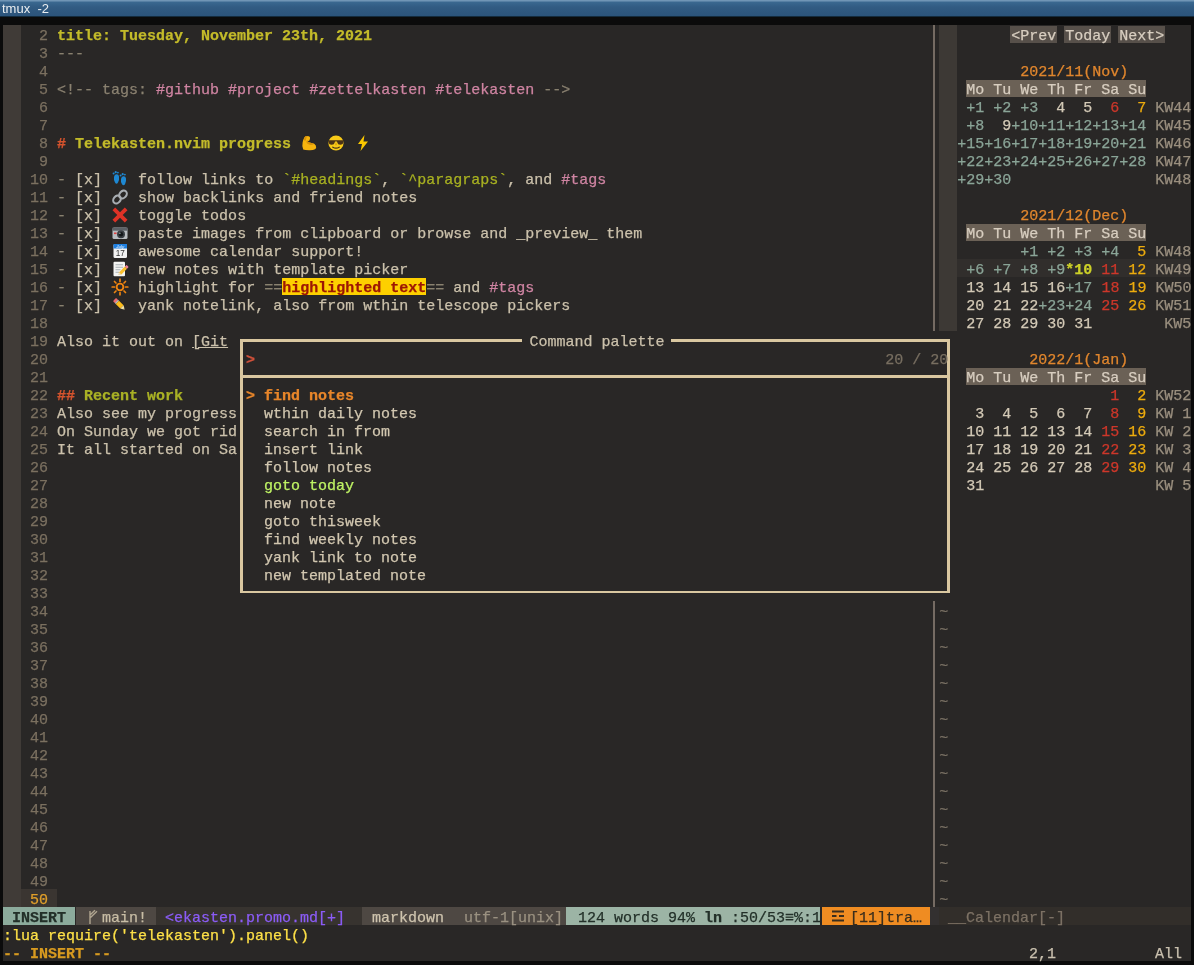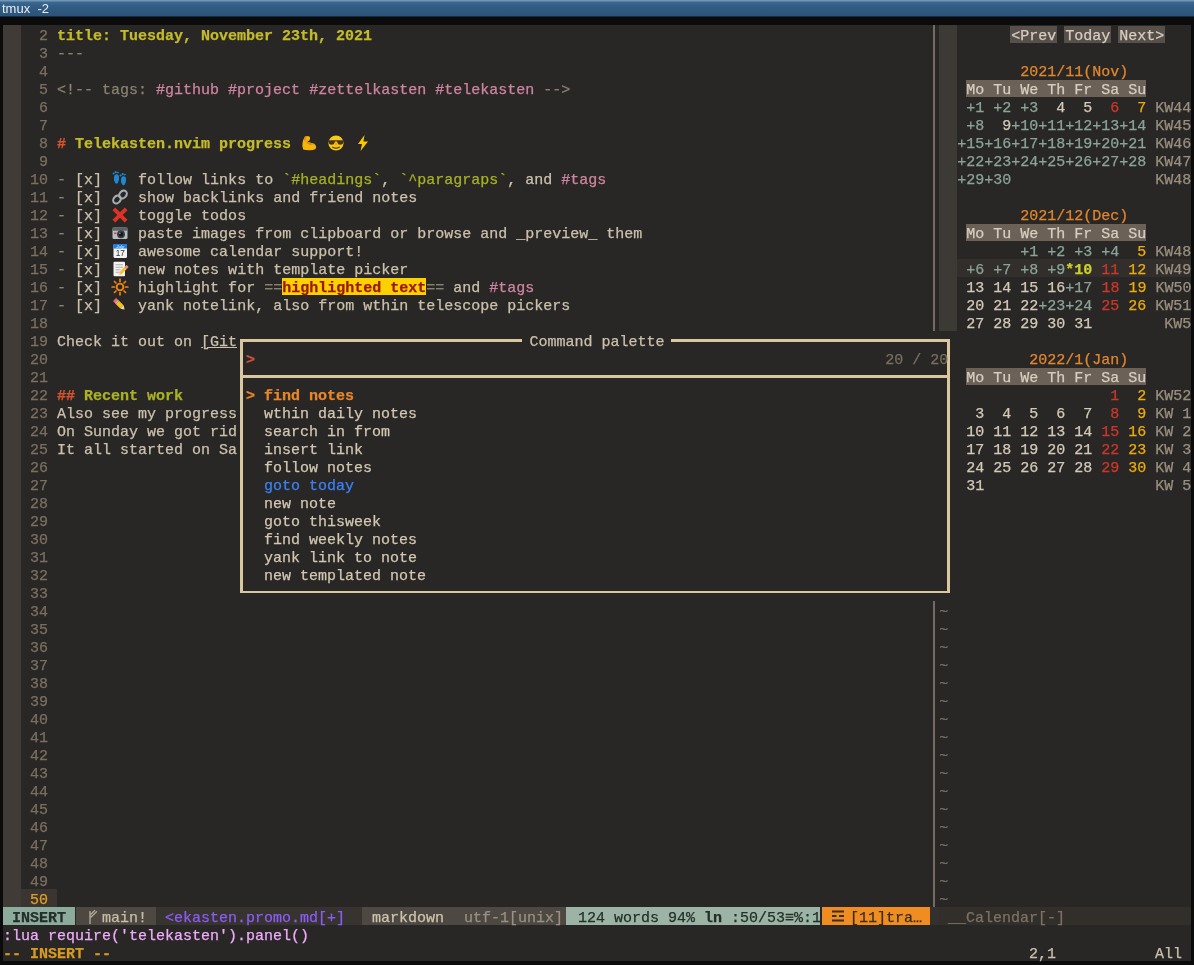--- a/index.html
+++ b/index.html
@@ -49,21 +49,21 @@
 <div class="r" style="top:126px">&nbsp;&nbsp;&nbsp;&nbsp;<span class="" style="color:#7b7060">9</span>&nbsp;&nbsp;&nbsp;&nbsp;&nbsp;&nbsp;&nbsp;&nbsp;&nbsp;&nbsp;&nbsp;&nbsp;&nbsp;&nbsp;&nbsp;&nbsp;&nbsp;&nbsp;&nbsp;&nbsp;&nbsp;&nbsp;&nbsp;&nbsp;&nbsp;&nbsp;&nbsp;&nbsp;&nbsp;&nbsp;&nbsp;&nbsp;&nbsp;&nbsp;&nbsp;&nbsp;&nbsp;&nbsp;&nbsp;&nbsp;&nbsp;&nbsp;&nbsp;&nbsp;&nbsp;&nbsp;&nbsp;&nbsp;&nbsp;&nbsp;&nbsp;&nbsp;&nbsp;&nbsp;&nbsp;&nbsp;&nbsp;&nbsp;&nbsp;&nbsp;&nbsp;&nbsp;&nbsp;&nbsp;&nbsp;&nbsp;&nbsp;&nbsp;&nbsp;&nbsp;&nbsp;&nbsp;&nbsp;&nbsp;&nbsp;&nbsp;&nbsp;&nbsp;&nbsp;&nbsp;&nbsp;&nbsp;&nbsp;&nbsp;&nbsp;&nbsp;&nbsp;&nbsp;&nbsp;&nbsp;&nbsp;&nbsp;&nbsp;&nbsp;&nbsp;&nbsp;&nbsp;&nbsp;&nbsp;&nbsp;&nbsp;<span class="" style="color:#8aa497">+22+23+24+25+26+27+28</span>&nbsp;<span class="" style="color:#9a8f7f">KW47</span></div>
 <div class="r" style="top:144px">&nbsp;&nbsp;&nbsp;<span class="" style="color:#7b7060">10</span>&nbsp;<span class="" style="color:#8a8170">-</span>&nbsp;<span class="" style="color:#cbc1ab">[x]</span>&nbsp;&nbsp;&nbsp;&nbsp;<span class="" style="color:#cbc1ab">follow links to </span><span class="" style="color:#a8b121">`#headings`</span><span class="" style="color:#cbc1ab">, </span><span class="" style="color:#a8b121">`^paragraps`</span><span class="" style="color:#cbc1ab">, and </span><span class="" style="color:#cf84a2">#tags</span>&nbsp;&nbsp;&nbsp;&nbsp;&nbsp;&nbsp;&nbsp;&nbsp;&nbsp;&nbsp;&nbsp;&nbsp;&nbsp;&nbsp;&nbsp;&nbsp;&nbsp;&nbsp;&nbsp;&nbsp;&nbsp;&nbsp;&nbsp;&nbsp;&nbsp;&nbsp;&nbsp;&nbsp;&nbsp;&nbsp;&nbsp;&nbsp;&nbsp;&nbsp;&nbsp;&nbsp;&nbsp;&nbsp;&nbsp;<span class="" style="color:#8aa497">+29+30</span>&nbsp;&nbsp;&nbsp;&nbsp;&nbsp;&nbsp;&nbsp;&nbsp;&nbsp;&nbsp;&nbsp;&nbsp;&nbsp;&nbsp;&nbsp;&nbsp;<span class="" style="color:#9a8f7f">KW48</span></div>
 <div class="r" style="top:162px">&nbsp;&nbsp;&nbsp;<span class="" style="color:#7b7060">11</span>&nbsp;<span class="" style="color:#8a8170">-</span>&nbsp;<span class="" style="color:#cbc1ab">[x]</span>&nbsp;&nbsp;&nbsp;&nbsp;<span class="" style="color:#cbc1ab">show backlinks and friend notes</span></div>
 <div class="r" style="top:180px">&nbsp;&nbsp;&nbsp;<span class="" style="color:#7b7060">12</span>&nbsp;<span class="" style="color:#8a8170">-</span>&nbsp;<span class="" style="color:#cbc1ab">[x]</span>&nbsp;&nbsp;&nbsp;&nbsp;<span class="" style="color:#cbc1ab">toggle todos</span>&nbsp;&nbsp;&nbsp;&nbsp;&nbsp;&nbsp;&nbsp;&nbsp;&nbsp;&nbsp;&nbsp;&nbsp;&nbsp;&nbsp;&nbsp;&nbsp;&nbsp;&nbsp;&nbsp;&nbsp;&nbsp;&nbsp;&nbsp;&nbsp;&nbsp;&nbsp;&nbsp;&nbsp;&nbsp;&nbsp;&nbsp;&nbsp;&nbsp;&nbsp;&nbsp;&nbsp;&nbsp;&nbsp;&nbsp;&nbsp;&nbsp;&nbsp;&nbsp;&nbsp;&nbsp;&nbsp;&nbsp;&nbsp;&nbsp;&nbsp;&nbsp;&nbsp;&nbsp;&nbsp;&nbsp;&nbsp;&nbsp;&nbsp;&nbsp;&nbsp;&nbsp;&nbsp;&nbsp;&nbsp;&nbsp;&nbsp;&nbsp;&nbsp;&nbsp;&nbsp;&nbsp;&nbsp;&nbsp;&nbsp;&nbsp;&nbsp;&nbsp;&nbsp;&nbsp;&nbsp;&nbsp;&nbsp;&nbsp;&nbsp;&nbsp;&nbsp;<span class="" style="color:#e0862d">2021/12(Dec)</span></div>
 <div class="r" style="top:198px">&nbsp;&nbsp;&nbsp;<span class="" style="color:#7b7060">13</span>&nbsp;<span class="" style="color:#8a8170">-</span>&nbsp;<span class="" style="color:#cbc1ab">[x]</span>&nbsp;&nbsp;&nbsp;&nbsp;<span class="" style="color:#cbc1ab">paste images from clipboard or browse and _preview_ them</span>&nbsp;&nbsp;&nbsp;&nbsp;&nbsp;&nbsp;&nbsp;&nbsp;&nbsp;&nbsp;&nbsp;&nbsp;&nbsp;&nbsp;&nbsp;&nbsp;&nbsp;&nbsp;&nbsp;&nbsp;&nbsp;&nbsp;&nbsp;&nbsp;&nbsp;&nbsp;&nbsp;&nbsp;&nbsp;&nbsp;&nbsp;&nbsp;&nbsp;&nbsp;&nbsp;&nbsp;<span class="" style="color:#d8cec0">Mo Tu We Th Fr Sa Su</span></div>
 <div class="r" style="top:216px">&nbsp;&nbsp;&nbsp;<span class="" style="color:#7b7060">14</span>&nbsp;<span class="" style="color:#8a8170">-</span>&nbsp;<span class="" style="color:#cbc1ab">[x]</span>&nbsp;&nbsp;&nbsp;&nbsp;<span class="" style="color:#cbc1ab">awesome calendar support!</span>&nbsp;&nbsp;&nbsp;&nbsp;&nbsp;&nbsp;&nbsp;&nbsp;&nbsp;&nbsp;&nbsp;&nbsp;&nbsp;&nbsp;&nbsp;&nbsp;&nbsp;&nbsp;&nbsp;&nbsp;&nbsp;&nbsp;&nbsp;&nbsp;&nbsp;&nbsp;&nbsp;&nbsp;&nbsp;&nbsp;&nbsp;&nbsp;&nbsp;&nbsp;&nbsp;&nbsp;&nbsp;&nbsp;&nbsp;&nbsp;&nbsp;&nbsp;&nbsp;&nbsp;&nbsp;&nbsp;&nbsp;&nbsp;&nbsp;&nbsp;&nbsp;&nbsp;&nbsp;&nbsp;&nbsp;&nbsp;&nbsp;&nbsp;&nbsp;&nbsp;&nbsp;&nbsp;&nbsp;&nbsp;&nbsp;&nbsp;&nbsp;&nbsp;&nbsp;&nbsp;&nbsp;&nbsp;<span class="" style="color:#8aa497"> +1 +2 +3 +4</span><span class="" style="color:#edab0d">  5</span>&nbsp;<span class="" style="color:#9a8f7f">KW48</span></div>
 <div class="r" style="top:234px">&nbsp;&nbsp;&nbsp;<span class="" style="color:#7b7060">15</span>&nbsp;<span class="" style="color:#8a8170">-</span>&nbsp;<span class="" style="color:#cbc1ab">[x]</span>&nbsp;&nbsp;&nbsp;&nbsp;<span class="" style="color:#cbc1ab">new notes with template picker</span>&nbsp;&nbsp;&nbsp;&nbsp;&nbsp;&nbsp;&nbsp;&nbsp;&nbsp;&nbsp;&nbsp;&nbsp;&nbsp;&nbsp;&nbsp;&nbsp;&nbsp;&nbsp;&nbsp;&nbsp;&nbsp;&nbsp;&nbsp;&nbsp;&nbsp;&nbsp;&nbsp;&nbsp;&nbsp;&nbsp;&nbsp;&nbsp;&nbsp;&nbsp;&nbsp;&nbsp;&nbsp;&nbsp;&nbsp;&nbsp;&nbsp;&nbsp;&nbsp;&nbsp;&nbsp;&nbsp;&nbsp;&nbsp;&nbsp;&nbsp;&nbsp;&nbsp;&nbsp;&nbsp;&nbsp;&nbsp;&nbsp;&nbsp;&nbsp;&nbsp;&nbsp;<span class="" style="color:#8aa497"> +6 +7 +8 +9</span><span class="" style="color:#ccd028;font-weight:bold">*10</span><span class="" style="color:#cd372a"> 11</span><span class="" style="color:#edab0d"> 12</span>&nbsp;<span class="" style="color:#9a8f7f">KW49</span></div>
 <div class="r" style="top:252px">&nbsp;&nbsp;&nbsp;<span class="" style="color:#7b7060">16</span>&nbsp;<span class="" style="color:#8a8170">-</span>&nbsp;<span class="" style="color:#cbc1ab">[x]</span>&nbsp;&nbsp;&nbsp;&nbsp;<span class="" style="color:#cbc1ab">highlight for </span><span class="" style="color:#8a8170">==</span><span class="" style="color:#9d1604;font-weight:bold">highlighted text</span><span class="" style="color:#8a8170">==</span>&nbsp;<span class="" style="color:#cbc1ab">and </span><span class="" style="color:#cf84a2">#tags</span>&nbsp;&nbsp;&nbsp;&nbsp;&nbsp;&nbsp;&nbsp;&nbsp;&nbsp;&nbsp;&nbsp;&nbsp;&nbsp;&nbsp;&nbsp;&nbsp;&nbsp;&nbsp;&nbsp;&nbsp;&nbsp;&nbsp;&nbsp;&nbsp;&nbsp;&nbsp;&nbsp;&nbsp;&nbsp;&nbsp;&nbsp;&nbsp;&nbsp;&nbsp;&nbsp;&nbsp;&nbsp;&nbsp;&nbsp;&nbsp;&nbsp;&nbsp;&nbsp;&nbsp;&nbsp;&nbsp;&nbsp;<span class="" style="color:#d3c9b6"> 13 14 15 16</span><span class="" style="color:#8aa497">+17</span><span class="" style="color:#cd372a"> 18</span><span class="" style="color:#edab0d"> 19</span>&nbsp;<span class="" style="color:#9a8f7f">KW50</span></div>
 <div class="r" style="top:270px">&nbsp;&nbsp;&nbsp;<span class="" style="color:#7b7060">17</span>&nbsp;<span class="" style="color:#8a8170">-</span>&nbsp;<span class="" style="color:#cbc1ab">[x]</span>&nbsp;&nbsp;&nbsp;&nbsp;<span class="" style="color:#cbc1ab">yank notelink, also from wthin telescope pickers</span>&nbsp;&nbsp;&nbsp;&nbsp;&nbsp;&nbsp;&nbsp;&nbsp;&nbsp;&nbsp;&nbsp;&nbsp;&nbsp;&nbsp;&nbsp;&nbsp;&nbsp;&nbsp;&nbsp;&nbsp;&nbsp;&nbsp;&nbsp;&nbsp;&nbsp;&nbsp;&nbsp;&nbsp;&nbsp;&nbsp;&nbsp;&nbsp;&nbsp;&nbsp;&nbsp;&nbsp;&nbsp;&nbsp;&nbsp;&nbsp;&nbsp;&nbsp;&nbsp;<span class="" style="color:#d3c9b6"> 20 21 22</span><span class="" style="color:#8aa497">+23+24</span><span class="" style="color:#cd372a"> 25</span><span class="" style="color:#edab0d"> 26</span>&nbsp;<span class="" style="color:#9a8f7f">KW51</span></div>
 <div class="r" style="top:288px">&nbsp;&nbsp;&nbsp;<span class="" style="color:#7b7060">18</span>&nbsp;&nbsp;&nbsp;&nbsp;&nbsp;&nbsp;&nbsp;&nbsp;&nbsp;&nbsp;&nbsp;&nbsp;&nbsp;&nbsp;&nbsp;&nbsp;&nbsp;&nbsp;&nbsp;&nbsp;&nbsp;&nbsp;&nbsp;&nbsp;&nbsp;&nbsp;&nbsp;&nbsp;&nbsp;&nbsp;&nbsp;&nbsp;&nbsp;&nbsp;&nbsp;&nbsp;&nbsp;&nbsp;&nbsp;&nbsp;&nbsp;&nbsp;&nbsp;&nbsp;&nbsp;&nbsp;&nbsp;&nbsp;&nbsp;&nbsp;&nbsp;&nbsp;&nbsp;&nbsp;&nbsp;&nbsp;&nbsp;&nbsp;&nbsp;&nbsp;&nbsp;&nbsp;&nbsp;&nbsp;&nbsp;&nbsp;&nbsp;&nbsp;&nbsp;&nbsp;&nbsp;&nbsp;&nbsp;&nbsp;&nbsp;&nbsp;&nbsp;&nbsp;&nbsp;&nbsp;&nbsp;&nbsp;&nbsp;&nbsp;&nbsp;&nbsp;&nbsp;&nbsp;&nbsp;&nbsp;&nbsp;&nbsp;&nbsp;&nbsp;&nbsp;&nbsp;&nbsp;&nbsp;&nbsp;&nbsp;&nbsp;<span class="" style="color:#d3c9b6"> 27 28 29 30 31</span>&nbsp;&nbsp;&nbsp;&nbsp;&nbsp;&nbsp;&nbsp;&nbsp;<span class="" style="color:#9a8f7f">KW5</span></div>
-<div class="r" style="top:306px">&nbsp;&nbsp;&nbsp;<span class="" style="color:#7b7060">19</span>&nbsp;<span class="" style="color:#cbc1ab">Check it out on </span><span class="" style="color:#cbc1ab;text-decoration:underline">[Git</span></div>
+<div class="r" style="top:306px">&nbsp;&nbsp;&nbsp;<span class="" style="color:#7b7060">19</span>&nbsp;<span class="" style="color:#cbc1ab">Also it out on </span><span class="" style="color:#cbc1ab;text-decoration:underline">[Git</span></div>
 <div class="r" style="top:324px">&nbsp;&nbsp;&nbsp;<span class="" style="color:#7b7060">20</span>&nbsp;&nbsp;&nbsp;&nbsp;&nbsp;&nbsp;&nbsp;&nbsp;&nbsp;&nbsp;&nbsp;&nbsp;&nbsp;&nbsp;&nbsp;&nbsp;&nbsp;&nbsp;&nbsp;&nbsp;&nbsp;&nbsp;&nbsp;&nbsp;&nbsp;&nbsp;&nbsp;&nbsp;&nbsp;&nbsp;&nbsp;&nbsp;&nbsp;&nbsp;&nbsp;&nbsp;&nbsp;&nbsp;&nbsp;&nbsp;&nbsp;&nbsp;&nbsp;&nbsp;&nbsp;&nbsp;&nbsp;&nbsp;&nbsp;&nbsp;&nbsp;&nbsp;&nbsp;&nbsp;&nbsp;&nbsp;&nbsp;&nbsp;&nbsp;&nbsp;&nbsp;&nbsp;&nbsp;&nbsp;&nbsp;&nbsp;&nbsp;&nbsp;&nbsp;&nbsp;&nbsp;&nbsp;&nbsp;&nbsp;&nbsp;&nbsp;&nbsp;&nbsp;&nbsp;&nbsp;&nbsp;&nbsp;&nbsp;&nbsp;&nbsp;&nbsp;&nbsp;&nbsp;&nbsp;&nbsp;&nbsp;&nbsp;&nbsp;&nbsp;&nbsp;&nbsp;&nbsp;&nbsp;&nbsp;&nbsp;&nbsp;&nbsp;&nbsp;&nbsp;&nbsp;&nbsp;&nbsp;&nbsp;&nbsp;<span class="" style="color:#e0862d">2022/1(Jan)</span></div>
 <div class="r" style="top:342px">&nbsp;&nbsp;&nbsp;<span class="" style="color:#7b7060">21</span>&nbsp;&nbsp;&nbsp;&nbsp;&nbsp;&nbsp;&nbsp;&nbsp;&nbsp;&nbsp;&nbsp;&nbsp;&nbsp;&nbsp;&nbsp;&nbsp;&nbsp;&nbsp;&nbsp;&nbsp;&nbsp;&nbsp;&nbsp;&nbsp;&nbsp;&nbsp;&nbsp;&nbsp;&nbsp;&nbsp;&nbsp;&nbsp;&nbsp;&nbsp;&nbsp;&nbsp;&nbsp;&nbsp;&nbsp;&nbsp;&nbsp;&nbsp;&nbsp;&nbsp;&nbsp;&nbsp;&nbsp;&nbsp;&nbsp;&nbsp;&nbsp;&nbsp;&nbsp;&nbsp;&nbsp;&nbsp;&nbsp;&nbsp;&nbsp;&nbsp;&nbsp;&nbsp;&nbsp;&nbsp;&nbsp;&nbsp;&nbsp;&nbsp;&nbsp;&nbsp;&nbsp;&nbsp;&nbsp;&nbsp;&nbsp;&nbsp;&nbsp;&nbsp;&nbsp;&nbsp;&nbsp;&nbsp;&nbsp;&nbsp;&nbsp;&nbsp;&nbsp;&nbsp;&nbsp;&nbsp;&nbsp;&nbsp;&nbsp;&nbsp;&nbsp;&nbsp;&nbsp;&nbsp;&nbsp;&nbsp;&nbsp;&nbsp;<span class="" style="color:#d8cec0">Mo Tu We Th Fr Sa Su</span></div>
 <div class="r" style="top:360px">&nbsp;&nbsp;&nbsp;<span class="" style="color:#7b7060">22</span>&nbsp;<span class="" style="color:#d5542e;font-weight:bold">##</span>&nbsp;<span class="" style="color:#a9b125;font-weight:bold">Recent work</span>&nbsp;&nbsp;&nbsp;&nbsp;&nbsp;&nbsp;&nbsp;&nbsp;&nbsp;&nbsp;&nbsp;&nbsp;&nbsp;&nbsp;&nbsp;&nbsp;&nbsp;&nbsp;&nbsp;&nbsp;&nbsp;&nbsp;&nbsp;&nbsp;&nbsp;&nbsp;&nbsp;&nbsp;&nbsp;&nbsp;&nbsp;&nbsp;&nbsp;&nbsp;&nbsp;&nbsp;&nbsp;&nbsp;&nbsp;&nbsp;&nbsp;&nbsp;&nbsp;&nbsp;&nbsp;&nbsp;&nbsp;&nbsp;&nbsp;&nbsp;&nbsp;&nbsp;&nbsp;&nbsp;&nbsp;&nbsp;&nbsp;&nbsp;&nbsp;&nbsp;&nbsp;&nbsp;&nbsp;&nbsp;&nbsp;&nbsp;&nbsp;&nbsp;&nbsp;&nbsp;&nbsp;&nbsp;&nbsp;&nbsp;&nbsp;&nbsp;&nbsp;&nbsp;&nbsp;&nbsp;&nbsp;&nbsp;&nbsp;&nbsp;&nbsp;&nbsp;&nbsp;&nbsp;&nbsp;&nbsp;&nbsp;&nbsp;&nbsp;&nbsp;&nbsp;&nbsp;&nbsp;&nbsp;&nbsp;&nbsp;&nbsp;<span class="" style="color:#cd372a">  1</span><span class="" style="color:#edab0d">  2</span>&nbsp;<span class="" style="color:#9a8f7f">KW52</span></div>
 <div class="r" style="top:378px">&nbsp;&nbsp;&nbsp;<span class="" style="color:#7b7060">23</span>&nbsp;<span class="" style="color:#cbc1ab">Also see my progress</span>&nbsp;&nbsp;&nbsp;&nbsp;&nbsp;&nbsp;&nbsp;&nbsp;&nbsp;&nbsp;&nbsp;&nbsp;&nbsp;&nbsp;&nbsp;&nbsp;&nbsp;&nbsp;&nbsp;&nbsp;&nbsp;&nbsp;&nbsp;&nbsp;&nbsp;&nbsp;&nbsp;&nbsp;&nbsp;&nbsp;&nbsp;&nbsp;&nbsp;&nbsp;&nbsp;&nbsp;&nbsp;&nbsp;&nbsp;&nbsp;&nbsp;&nbsp;&nbsp;&nbsp;&nbsp;&nbsp;&nbsp;&nbsp;&nbsp;&nbsp;&nbsp;&nbsp;&nbsp;&nbsp;&nbsp;&nbsp;&nbsp;&nbsp;&nbsp;&nbsp;&nbsp;&nbsp;&nbsp;&nbsp;&nbsp;&nbsp;&nbsp;&nbsp;&nbsp;&nbsp;&nbsp;&nbsp;&nbsp;&nbsp;&nbsp;&nbsp;&nbsp;&nbsp;&nbsp;&nbsp;<span class="" style="color:#d3c9b6">  3  4  5  6  7</span><span class="" style="color:#cd372a">  8</span><span class="" style="color:#edab0d">  9</span>&nbsp;<span class="" style="color:#9a8f7f">KW 1</span></div>
 <div class="r" style="top:396px">&nbsp;&nbsp;&nbsp;<span class="" style="color:#7b7060">24</span>&nbsp;<span class="" style="color:#cbc1ab">On Sunday we got rid</span>&nbsp;&nbsp;&nbsp;&nbsp;&nbsp;&nbsp;&nbsp;&nbsp;&nbsp;&nbsp;&nbsp;&nbsp;&nbsp;&nbsp;&nbsp;&nbsp;&nbsp;&nbsp;&nbsp;&nbsp;&nbsp;&nbsp;&nbsp;&nbsp;&nbsp;&nbsp;&nbsp;&nbsp;&nbsp;&nbsp;&nbsp;&nbsp;&nbsp;&nbsp;&nbsp;&nbsp;&nbsp;&nbsp;&nbsp;&nbsp;&nbsp;&nbsp;&nbsp;&nbsp;&nbsp;&nbsp;&nbsp;&nbsp;&nbsp;&nbsp;&nbsp;&nbsp;&nbsp;&nbsp;&nbsp;&nbsp;&nbsp;&nbsp;&nbsp;&nbsp;&nbsp;&nbsp;&nbsp;&nbsp;&nbsp;&nbsp;&nbsp;&nbsp;&nbsp;&nbsp;&nbsp;&nbsp;&nbsp;&nbsp;&nbsp;&nbsp;&nbsp;&nbsp;&nbsp;&nbsp;<span class="" style="color:#d3c9b6"> 10 11 12 13 14</span><span class="" style="color:#cd372a"> 15</span><span class="" style="color:#edab0d"> 16</span>&nbsp;<span class="" style="color:#9a8f7f">KW 2</span></div>
 <div class="r" style="top:414px">&nbsp;&nbsp;&nbsp;<span class="" style="color:#7b7060">25</span>&nbsp;<span class="" style="color:#cbc1ab">It all started on Sa</span>&nbsp;&nbsp;&nbsp;&nbsp;&nbsp;&nbsp;&nbsp;&nbsp;&nbsp;&nbsp;&nbsp;&nbsp;&nbsp;&nbsp;&nbsp;&nbsp;&nbsp;&nbsp;&nbsp;&nbsp;&nbsp;&nbsp;&nbsp;&nbsp;&nbsp;&nbsp;&nbsp;&nbsp;&nbsp;&nbsp;&nbsp;&nbsp;&nbsp;&nbsp;&nbsp;&nbsp;&nbsp;&nbsp;&nbsp;&nbsp;&nbsp;&nbsp;&nbsp;&nbsp;&nbsp;&nbsp;&nbsp;&nbsp;&nbsp;&nbsp;&nbsp;&nbsp;&nbsp;&nbsp;&nbsp;&nbsp;&nbsp;&nbsp;&nbsp;&nbsp;&nbsp;&nbsp;&nbsp;&nbsp;&nbsp;&nbsp;&nbsp;&nbsp;&nbsp;&nbsp;&nbsp;&nbsp;&nbsp;&nbsp;&nbsp;&nbsp;&nbsp;&nbsp;&nbsp;&nbsp;<span class="" style="color:#d3c9b6"> 17 18 19 20 21</span><span class="" style="color:#cd372a"> 22</span><span class="" style="color:#edab0d"> 23</span>&nbsp;<span class="" style="color:#9a8f7f">KW 3</span></div>
 <div class="r" style="top:432px">&nbsp;&nbsp;&nbsp;<span class="" style="color:#7b7060">26</span>&nbsp;&nbsp;&nbsp;&nbsp;&nbsp;&nbsp;&nbsp;&nbsp;&nbsp;&nbsp;&nbsp;&nbsp;&nbsp;&nbsp;&nbsp;&nbsp;&nbsp;&nbsp;&nbsp;&nbsp;&nbsp;&nbsp;&nbsp;&nbsp;&nbsp;&nbsp;&nbsp;&nbsp;&nbsp;&nbsp;&nbsp;&nbsp;&nbsp;&nbsp;&nbsp;&nbsp;&nbsp;&nbsp;&nbsp;&nbsp;&nbsp;&nbsp;&nbsp;&nbsp;&nbsp;&nbsp;&nbsp;&nbsp;&nbsp;&nbsp;&nbsp;&nbsp;&nbsp;&nbsp;&nbsp;&nbsp;&nbsp;&nbsp;&nbsp;&nbsp;&nbsp;&nbsp;&nbsp;&nbsp;&nbsp;&nbsp;&nbsp;&nbsp;&nbsp;&nbsp;&nbsp;&nbsp;&nbsp;&nbsp;&nbsp;&nbsp;&nbsp;&nbsp;&nbsp;&nbsp;&nbsp;&nbsp;&nbsp;&nbsp;&nbsp;&nbsp;&nbsp;&nbsp;&nbsp;&nbsp;&nbsp;&nbsp;&nbsp;&nbsp;&nbsp;&nbsp;&nbsp;&nbsp;&nbsp;&nbsp;&nbsp;<span class="" style="color:#d3c9b6"> 24 25 26 27 28</span><span class="" style="color:#cd372a"> 29</span><span class="" style="color:#edab0d"> 30</span>&nbsp;<span class="" style="color:#9a8f7f">KW 4</span></div>
 <div class="r" style="top:450px">&nbsp;&nbsp;&nbsp;<span class="" style="color:#7b7060">27</span>&nbsp;&nbsp;&nbsp;&nbsp;&nbsp;&nbsp;&nbsp;&nbsp;&nbsp;&nbsp;&nbsp;&nbsp;&nbsp;&nbsp;&nbsp;&nbsp;&nbsp;&nbsp;&nbsp;&nbsp;&nbsp;&nbsp;&nbsp;&nbsp;&nbsp;&nbsp;&nbsp;&nbsp;&nbsp;&nbsp;&nbsp;&nbsp;&nbsp;&nbsp;&nbsp;&nbsp;&nbsp;&nbsp;&nbsp;&nbsp;&nbsp;&nbsp;&nbsp;&nbsp;&nbsp;&nbsp;&nbsp;&nbsp;&nbsp;&nbsp;&nbsp;&nbsp;&nbsp;&nbsp;&nbsp;&nbsp;&nbsp;&nbsp;&nbsp;&nbsp;&nbsp;&nbsp;&nbsp;&nbsp;&nbsp;&nbsp;&nbsp;&nbsp;&nbsp;&nbsp;&nbsp;&nbsp;&nbsp;&nbsp;&nbsp;&nbsp;&nbsp;&nbsp;&nbsp;&nbsp;&nbsp;&nbsp;&nbsp;&nbsp;&nbsp;&nbsp;&nbsp;&nbsp;&nbsp;&nbsp;&nbsp;&nbsp;&nbsp;&nbsp;&nbsp;&nbsp;&nbsp;&nbsp;&nbsp;&nbsp;&nbsp;<span class="" style="color:#d3c9b6"> 31</span>&nbsp;&nbsp;&nbsp;&nbsp;&nbsp;&nbsp;&nbsp;&nbsp;&nbsp;&nbsp;&nbsp;&nbsp;&nbsp;&nbsp;&nbsp;&nbsp;&nbsp;&nbsp;&nbsp;<span class="" style="color:#9a8f7f">KW 5</span></div>
 <div class="r" style="top:468px">&nbsp;&nbsp;&nbsp;<span class="" style="color:#7b7060">28</span></div>
 <div class="r" style="top:486px">&nbsp;&nbsp;&nbsp;<span class="" style="color:#7b7060">29</span></div>
@@ -166,21 +166,21 @@
     <div class="rect" style="left:434px;top:8.2px;width:279px;height:2.6px;background:#d9c7a0"></div>
     <div class="rect" style="left:3.3px;top:44.2px;width:709px;height:2.6px;background:#d9c7a0"></div>
     <div class="rect" style="left:3.3px;top:259.7px;width:709.5px;height:2.6px;background:#d9c7a0"></div>
     <div class="r" style="top:0px;left:292.5px;color:#cbc1ab">Command palette</div>
 <div class="r" style="top:18px">&nbsp;<span style="color:#d0513a;font-weight:bold">&gt;</span>&nbsp;&nbsp;&nbsp;&nbsp;&nbsp;&nbsp;&nbsp;&nbsp;&nbsp;&nbsp;&nbsp;&nbsp;&nbsp;&nbsp;&nbsp;&nbsp;&nbsp;&nbsp;&nbsp;&nbsp;&nbsp;&nbsp;&nbsp;&nbsp;&nbsp;&nbsp;&nbsp;&nbsp;&nbsp;&nbsp;&nbsp;&nbsp;&nbsp;&nbsp;&nbsp;&nbsp;&nbsp;&nbsp;&nbsp;&nbsp;&nbsp;&nbsp;&nbsp;&nbsp;&nbsp;&nbsp;&nbsp;&nbsp;&nbsp;&nbsp;&nbsp;&nbsp;&nbsp;&nbsp;&nbsp;&nbsp;&nbsp;&nbsp;&nbsp;&nbsp;&nbsp;&nbsp;&nbsp;&nbsp;&nbsp;&nbsp;&nbsp;&nbsp;&nbsp;&nbsp;<span style="color:#776e60">20 / 20</span></div>
 <div class="r" style="top:54px">&nbsp;<span style="color:#e8862a;font-weight:bold">&gt;</span>&nbsp;<span style="color:#e8862a;font-weight:bold">find notes</span></div>
 <div class="r" style="top:72px">&nbsp;&nbsp;&nbsp;<span style="color:#d2c7b0">wthin daily notes</span></div>
 <div class="r" style="top:90px">&nbsp;&nbsp;&nbsp;<span style="color:#d2c7b0">search in from</span></div>
 <div class="r" style="top:108px">&nbsp;&nbsp;&nbsp;<span style="color:#d2c7b0">insert link</span></div>
 <div class="r" style="top:126px">&nbsp;&nbsp;&nbsp;<span style="color:#d2c7b0">follow notes</span></div>
-<div class="r" style="top:144px">&nbsp;&nbsp;&nbsp;<span style="color:#3b82f6">goto today</span></div>
+<div class="r" style="top:144px">&nbsp;&nbsp;&nbsp;<span style="color:#bef264">goto today</span></div>
 <div class="r" style="top:162px">&nbsp;&nbsp;&nbsp;<span style="color:#d2c7b0">new note</span></div>
 <div class="r" style="top:180px">&nbsp;&nbsp;&nbsp;<span style="color:#d2c7b0">goto thisweek</span></div>
 <div class="r" style="top:198px">&nbsp;&nbsp;&nbsp;<span style="color:#d2c7b0">find weekly notes</span></div>
 <div class="r" style="top:216px">&nbsp;&nbsp;&nbsp;<span style="color:#d2c7b0">yank link to note</span></div>
 <div class="r" style="top:234px">&nbsp;&nbsp;&nbsp;<span style="color:#d2c7b0">new templated note</span></div>
   </div>
 
   <div class="rect" style="left:0;top:882px;width:72px;height:18px;background:#8cab9c"></div>
   <div class="rect" style="left:73px;top:882px;width:80px;height:18px;background:#4e4843"></div>
   <div class="rect" style="left:153px;top:882px;width:206px;height:18px;background:#37332f"></div>
@@ -197,17 +197,17 @@
   <div class="r" style="top:882px;left:162px"><span style="color:#8b5cf6">&lt;ekasten.promo.md[+]</span></div>
   <div class="r" style="top:882px;left:369px"><span style="color:#cfc4ae">markdown</span></div>
   <div class="r" style="top:882px;left:461px"><span style="color:#9a9181">utf-1[unix]</span></div>
   <div class="r" style="top:882px;left:575px"><span style="color:#233029">124 words 94% <b>ln</b> :50/53<b>≡</b>%:1</span></div>
   <svg class="emo" style="left:828px;top:885px" width="14" height="12" viewBox="0 0 14 12">
         <path d="M1 1.5 H13 M1 6 H5.5 M8 6 H13 M1 10.5 H13" stroke="#3a2e1d" stroke-width="2.2"></path>
       </svg>
   <div class="r" style="top:882px;left:847px"><span style="color:#3a2e1d">[11]tra…</span></div>
   <div class="r" style="top:882px;left:945px"><span style="color:#7d7265">__Calendar[-]</span></div>
 
-  <div class="r" style="top:900px"><span style="color:#f0abfc">:lua require('telekasten').panel()</span></div>
+  <div class="r" style="top:900px"><span style="color:#fde047">:lua require('telekasten').panel()</span></div>
   <div class="r" style="top:918px"><span style="color:#d79a20;font-weight:bold">--&nbsp;INSERT&nbsp;--</span></div>
   <div class="r" style="top:918px;left:1026px"><span style="color:#c9c0ae">2,1</span></div>
   <div class="r" style="top:918px;left:1152px"><span style="color:#c9c0ae">All</span></div>
 </div>
 </div>
 </body></html>

